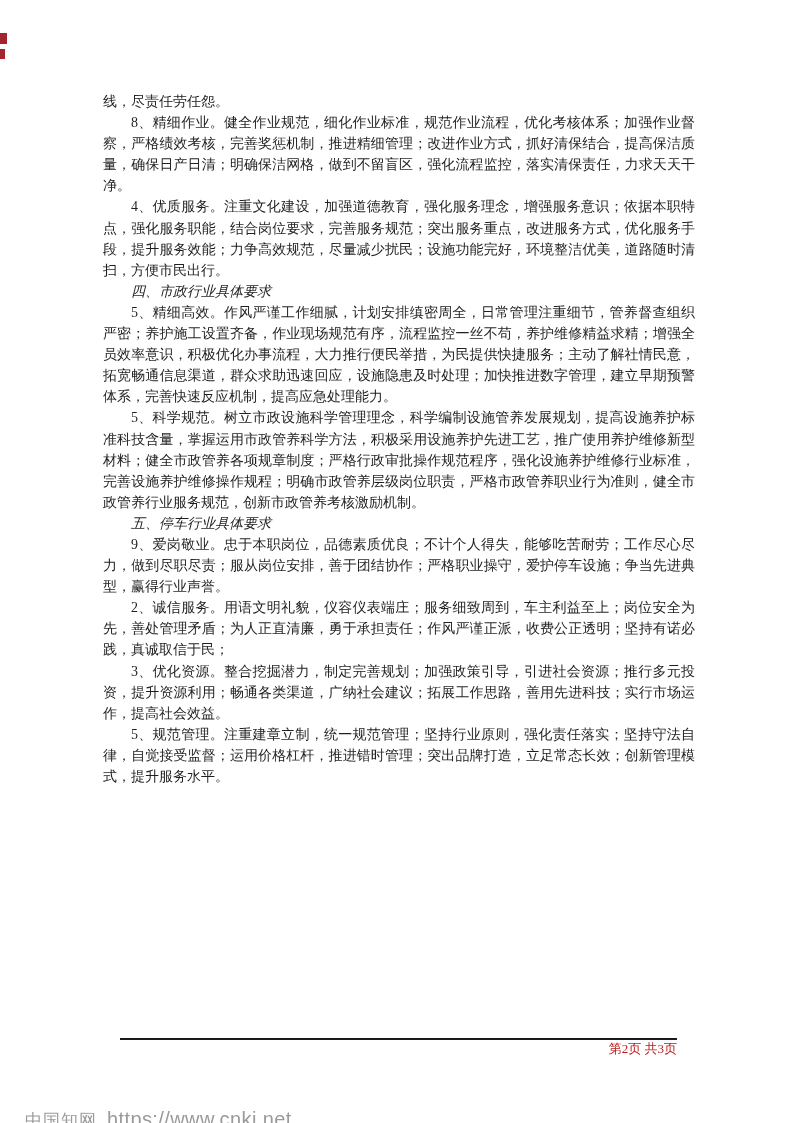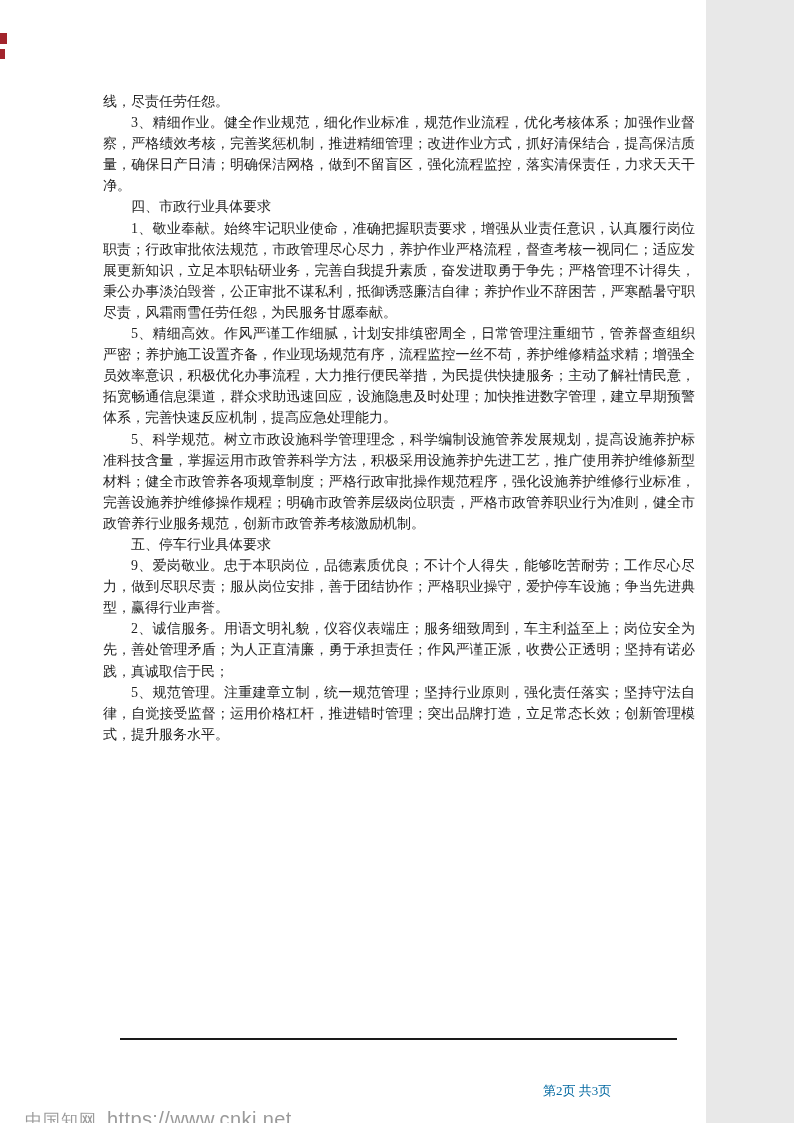--- a/index.html
+++ b/index.html
@@ -1,41 +1,40 @@
 <!DOCTYPE html>
 <html style="--page-bg: #ffffff; --text-color: #1f1f1f; --divider-color: #1a1a1a; --wm-color: #9a9a9a; --mark-color: #a2242c;"><head>
 <meta charset="utf-8">
 <style>
   html,body{margin:0;padding:0;background:#e8e8e8;}
   .page{
     position:relative;
-    width:706px;height:1123px;
+    width:794px;height:1123px;
     background:var(--page-bg,#ffffff);
     overflow:hidden;
     font-family:"Liberation Serif","DejaVu Serif",serif;
   }
   .content{
     position:absolute;
     left:103px;top:91px;width:592px;
     font-size:14px;line-height:21.1px;
     color:var(--text-color,#1f1f1f);
   }
   .para{margin:0;text-align:justify;text-indent:2em;}
   .para.continuation{text-indent:0;}
-  .para.heading{text-indent:2em;}
+  .para.heading{text-indent:2em;font-style:italic;}
   .footer-divider{
     position:absolute;left:120px;top:1038px;
     width:557px;height:2px;
     background:var(--divider-color,#1a1a1a);
   }
   .page-number{
     position:absolute;left:477px;top:1041px;width:200px;
-    text-align:center;font-size:13px;line-height:16px;
-    color:#0369a1;
-    margin-top:42px;
+    text-align:right;font-size:13px;line-height:16px;
+    color:#b91c1c;
   }
   .watermark{
     position:absolute;left:25px;top:1108px;
     display:flex;align-items:baseline;gap:10px;
     color:var(--wm-color,#9a9a9a);
     white-space:nowrap;
     justify-content:flex-end;
   }
   .wm-name{font-size:17px;letter-spacing:1px;}
   .wm-url{
@@ -49,28 +48,29 @@
 </head>
 <body>
 
 <div class="page">
 
   <div class="edge-mark m1"></div>
   <div class="edge-mark m2"></div>
 
   <div class="content">
       <p class="para continuation">线，尽责任劳任怨。</p>
-      <p class="para item">3、精细作业。健全作业规范，细化作业标准，规范作业流程，优化考核体系；加强作业督察，严格绩效考核，完善奖惩机制，推进精细管理；改进作业方式，抓好清保结合，提高保洁质量，确保日产日清；明确保洁网格，做到不留盲区，强化流程监控，落实清保责任，力求天天干净。</p>
+      <p class="para item">8、精细作业。健全作业规范，细化作业标准，规范作业流程，优化考核体系；加强作业督察，严格绩效考核，完善奖惩机制，推进精细管理；改进作业方式，抓好清保结合，提高保洁质量，确保日产日清；明确保洁网格，做到不留盲区，强化流程监控，落实清保责任，力求天天干净。</p>
+      <p class="para item">4、优质服务。注重文化建设，加强道德教育，强化服务理念，增强服务意识；依据本职特点，强化服务职能，结合岗位要求，完善服务规范；突出服务重点，改进服务方式，优化服务手段，提升服务效能；力争高效规范，尽量减少扰民；设施功能完好，环境整洁优美，道路随时清扫，方便市民出行。</p>
       <p class="para heading">四、市政行业具体要求</p>
-      <p class="para item">1、敬业奉献。始终牢记职业使命，准确把握职责要求，增强从业责任意识，认真履行岗位职责；行政审批依法规范，市政管理尽心尽力，养护作业严格流程，督查考核一视同仁；适应发展更新知识，立足本职钻研业务，完善自我提升素质，奋发进取勇于争先；严格管理不计得失，秉公办事淡泊毁誉，公正审批不谋私利，抵御诱惑廉洁自律；养护作业不辞困苦，严寒酷暑守职尽责，风霜雨雪任劳任怨，为民服务甘愿奉献。</p>
       <p class="para item">5、精细高效。作风严谨工作细腻，计划安排缜密周全，日常管理注重细节，管养督查组织严密；养护施工设置齐备，作业现场规范有序，流程监控一丝不苟，养护维修精益求精；增强全员效率意识，积极优化办事流程，大力推行便民举措，为民提供快捷服务；主动了解社情民意，拓宽畅通信息渠道，群众求助迅速回应，设施隐患及时处理；加快推进数字管理，建立早期预警体系，完善快速反应机制，提高应急处理能力。</p>
       <p class="para item">5、科学规范。树立市政设施科学管理理念，科学编制设施管养发展规划，提高设施养护标准科技含量，掌握运用市政管养科学方法，积极采用设施养护先进工艺，推广使用养护维修新型材料；健全市政管养各项规章制度；严格行政审批操作规范程序，强化设施养护维修行业标准，完善设施养护维修操作规程；明确市政管养层级岗位职责，严格市政管养职业行为准则，健全市政管养行业服务规范，创新市政管养考核激励机制。</p>
       <p class="para heading">五、停车行业具体要求</p>
       <p class="para item">9、爱岗敬业。忠于本职岗位，品德素质优良；不计个人得失，能够吃苦耐劳；工作尽心尽力，做到尽职尽责；服从岗位安排，善于团结协作；严格职业操守，爱护停车设施；争当先进典型，赢得行业声誉。</p>
       <p class="para item">2、诚信服务。用语文明礼貌，仪容仪表端庄；服务细致周到，车主利益至上；岗位安全为先，善处管理矛盾；为人正直清廉，勇于承担责任；作风严谨正派，收费公正透明；坚持有诺必践，真诚取信于民；</p>
+      <p class="para item">3、优化资源。整合挖掘潜力，制定完善规划；加强政策引导，引进社会资源；推行多元投资，提升资源利用；畅通各类渠道，广纳社会建议；拓展工作思路，善用先进科技；实行市场运作，提高社会效益。</p>
       <p class="para item">5、规范管理。注重建章立制，统一规范管理；坚持行业原则，强化责任落实；坚持守法自律，自觉接受监督；运用价格杠杆，推进错时管理；突出品牌打造，立足常态长效；创新管理模式，提升服务水平。</p>
     </div>
 
   <div class="footer-divider"></div>
 
   <div class="page-number">第2页 共3页</div>
 
   <div class="watermark">
     <span class="wm-name">中国知网</span>
     <span class="wm-url">https://www.cnki.net</span>

